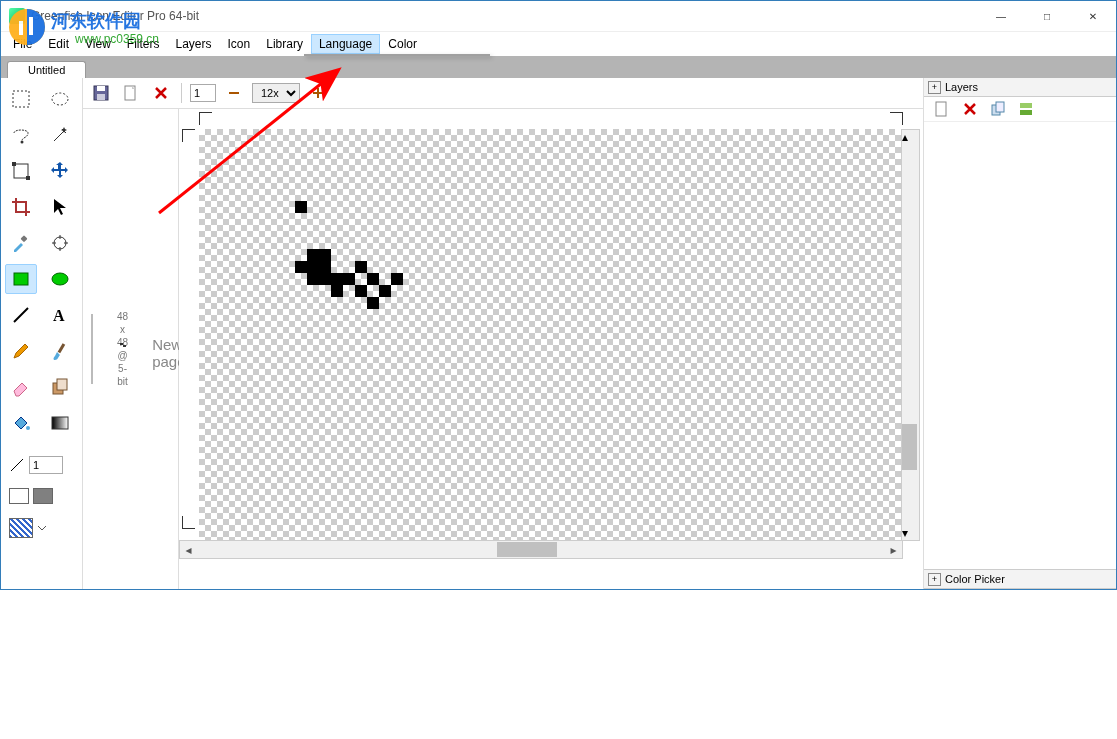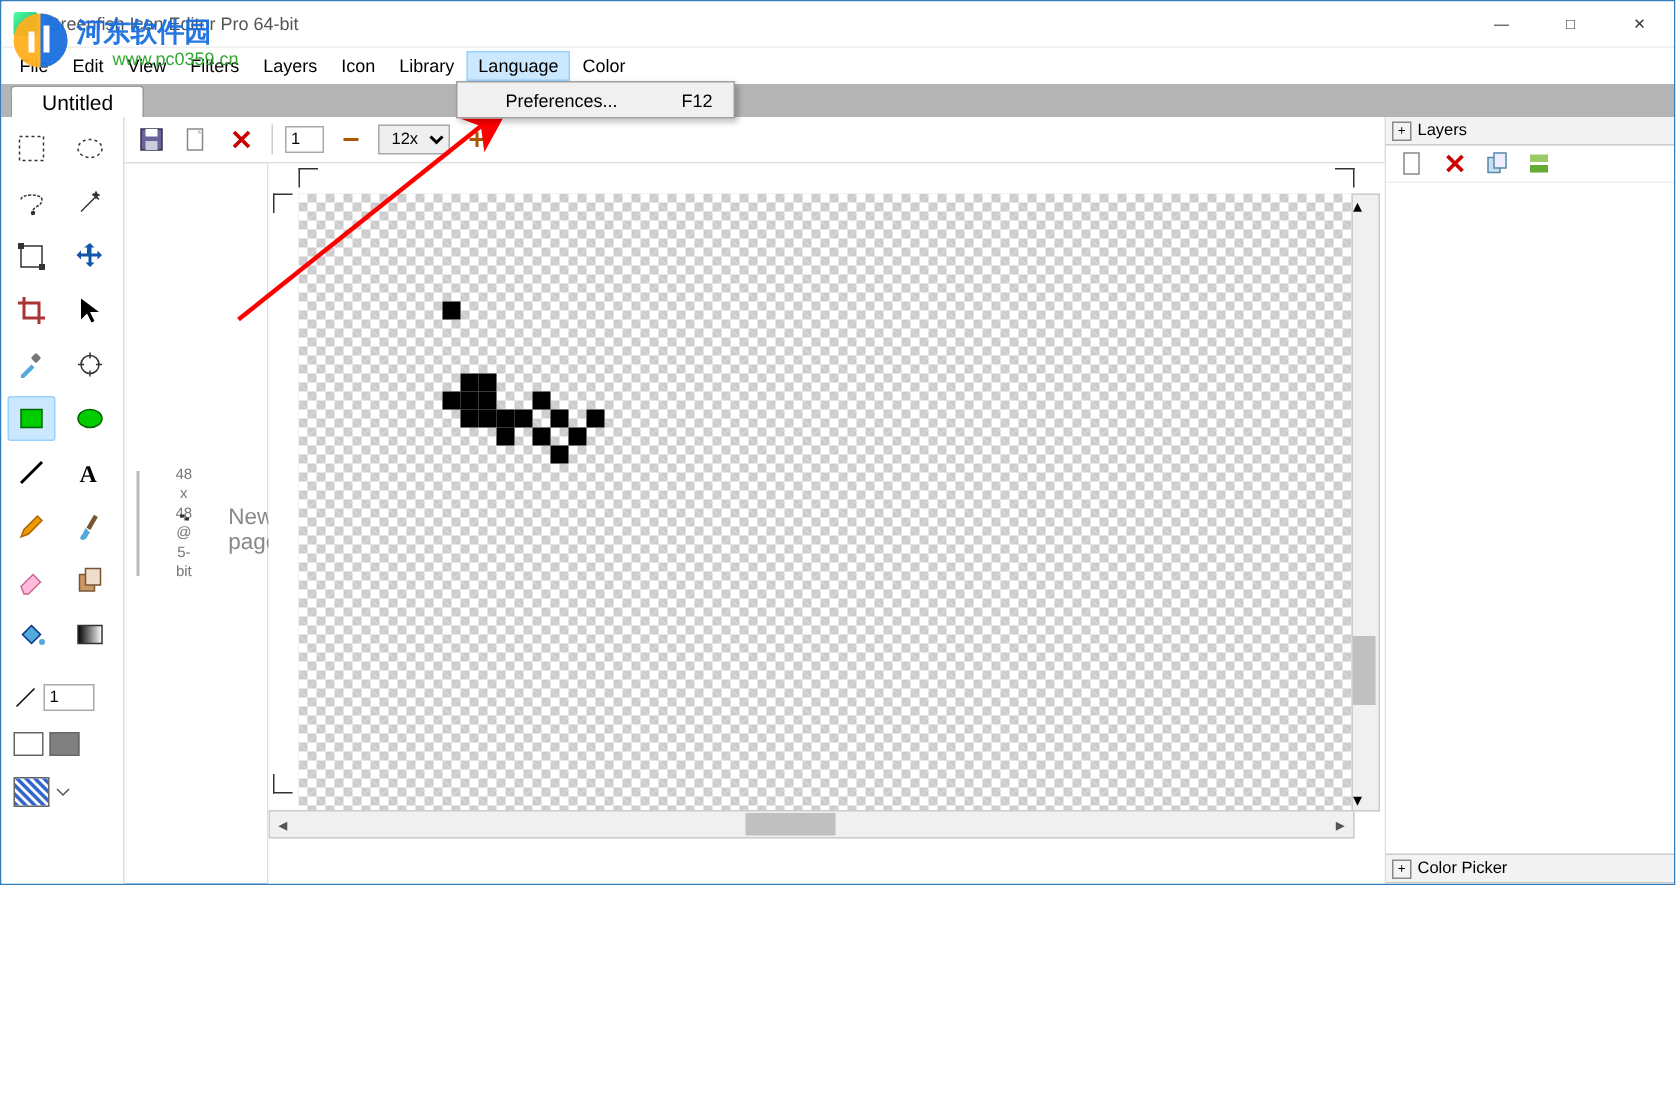--- a/index.html
+++ b/index.html
@@ -10,21 +10,21 @@
 .titlebar .sp{flex:1}
 .winbtn{width:46px;height:30px;display:flex;align-items:center;justify-content:center;font-family:"Segoe MDL2 Assets",sans-serif;font-size:10px;color:#333}
 .menubar{height:24px;background:#fff;display:flex;align-items:center;padding:0 4px;position:relative;z-index:5}
 .mitem{padding:3px 8px;cursor:default}
 .mitem.open{background:#cce8ff;border:1px solid #99d1ff;padding:2px 7px}
 .dropdown{position:absolute;top:53px;left:303px;width:184px;background:#f0f0f0;border:1px solid #a0a0a0;box-shadow:2px 2px 4px rgba(0,0,0,.25);z-index:20}
 .ddrow{height:23px;display:flex;align-items:center;padding:0 30px 0 32px;position:relative}
 .ddrow.hov{background:#91c9f7;border:1px solid #4aa3e8;margin:-1px}
 .ddrow .sc{position:absolute;right:14px}
 .tabbar{height:22px;background:#b4b4b4;display:flex;align-items:flex-end;padding-left:6px}
-.tab{background:#fff;border:1px solid #999;border-bottom:none;padding:2px 20px;font-size:14px;border-radius:3px 3px 0 0;margin-top:2px}
+.tab{background:#fff;border:1px solid #999;border-bottom:none;padding:2px 20px;font-size:11px;border-radius:3px 3px 0 0;margin-top:2px}
 .body{flex:1;display:flex;min-height:0}
 .tools{width:82px;background:#fff;border-right:1px solid #ddd;padding:6px 4px;box-sizing:border-box}
 .tgrid{display:grid;grid-template-columns:1fr 1fr;gap:6px 4px}
 .tool{width:30px;height:28px;display:flex;align-items:center;justify-content:center;border:1px solid transparent;border-radius:2px}
 .tool svg{width:20px;height:20px}
 .tool.sel{background:#cce8ff;border-color:#99d1ff}
 .swrow{display:flex;align-items:center;gap:4px;margin-top:14px;padding:0 4px}
 .sw{width:18px;height:14px;border:1px solid #666}
 .numf{width:34px;height:18px;border:1px solid #aaa;font-size:11px;padding:0 3px;box-sizing:border-box}
 .center{flex:1;display:flex;flex-direction:column;min-width:0}
@@ -101,24 +101,20 @@
     <div class="mitem">View</div>
     <div class="mitem">Filters</div>
     <div class="mitem">Layers</div>
     <div class="mitem">Icon</div>
     <div class="mitem">Library</div>
     <div class="mitem open">Language</div>
     <div class="mitem">Color</div>
   </div>
 
   <div class="dropdown">
-    <div class="ddrow">
-      <span>Preferences...</span>
-      <span class="sc">F12</span>
-    </div>
   </div>
 
   <svg class="arrow-annot" width="210" height="200">
     <defs>
         <marker id="ah" markerWidth="12" markerHeight="12" refX="10" refY="5" orient="auto">
       <path d="M0,0 L12,5 L0,10 L3,5 z" fill="#ff0000"></path>
         </marker>
       </defs>
     <line x1="10" y1="190" x2="188" y2="48" stroke="#ff0000" stroke-width="3" marker-end="url(#ah)"></line>
   </svg>

